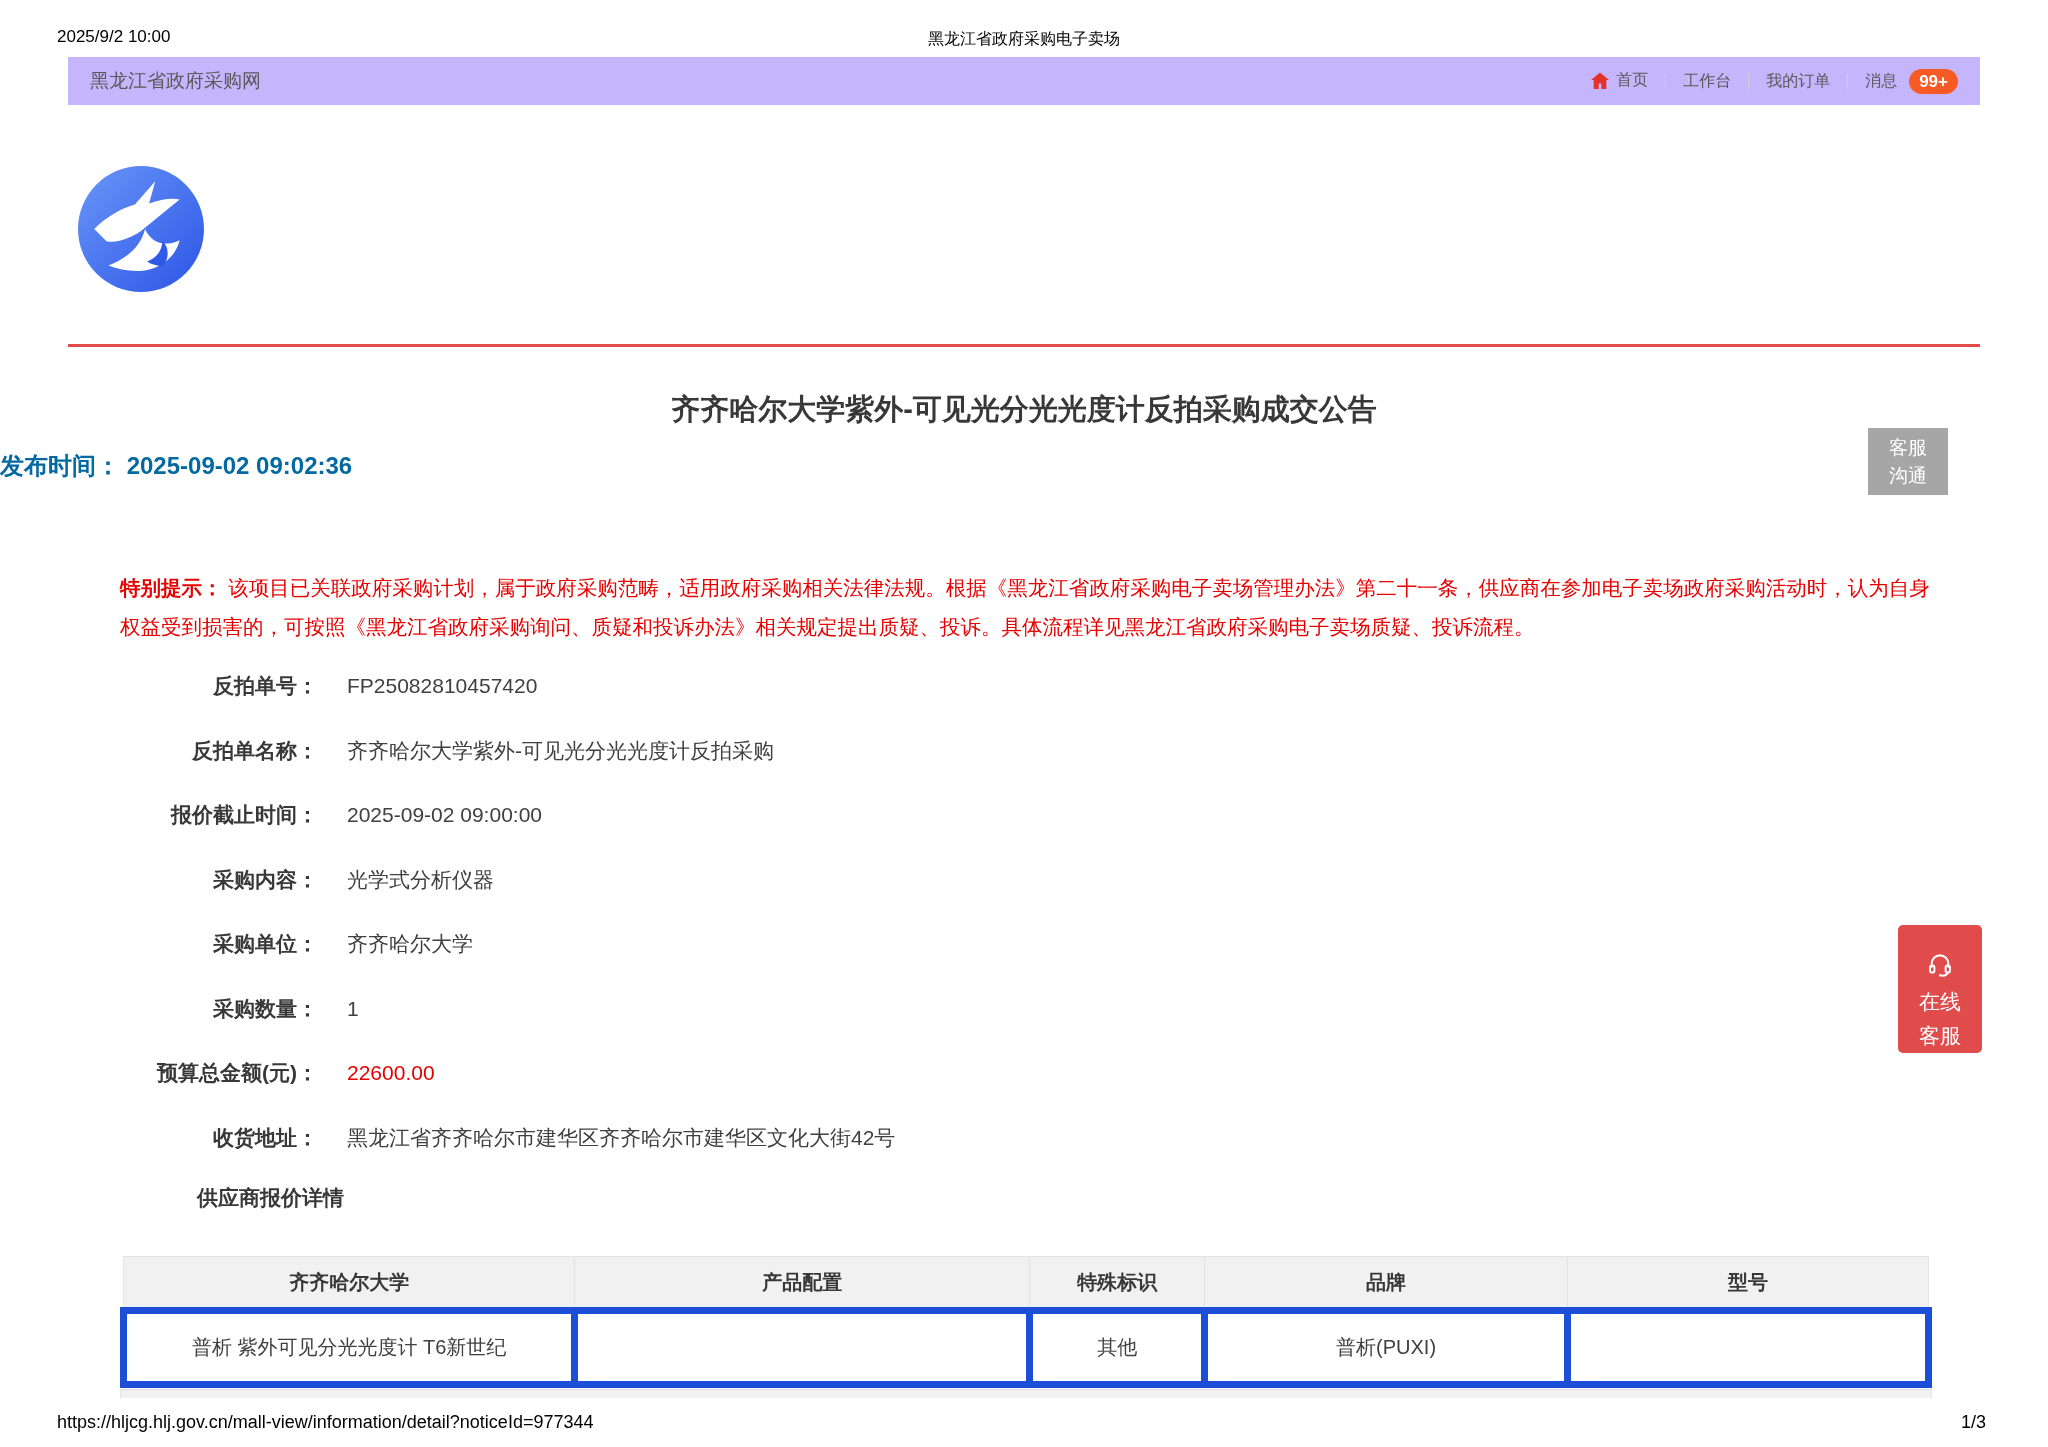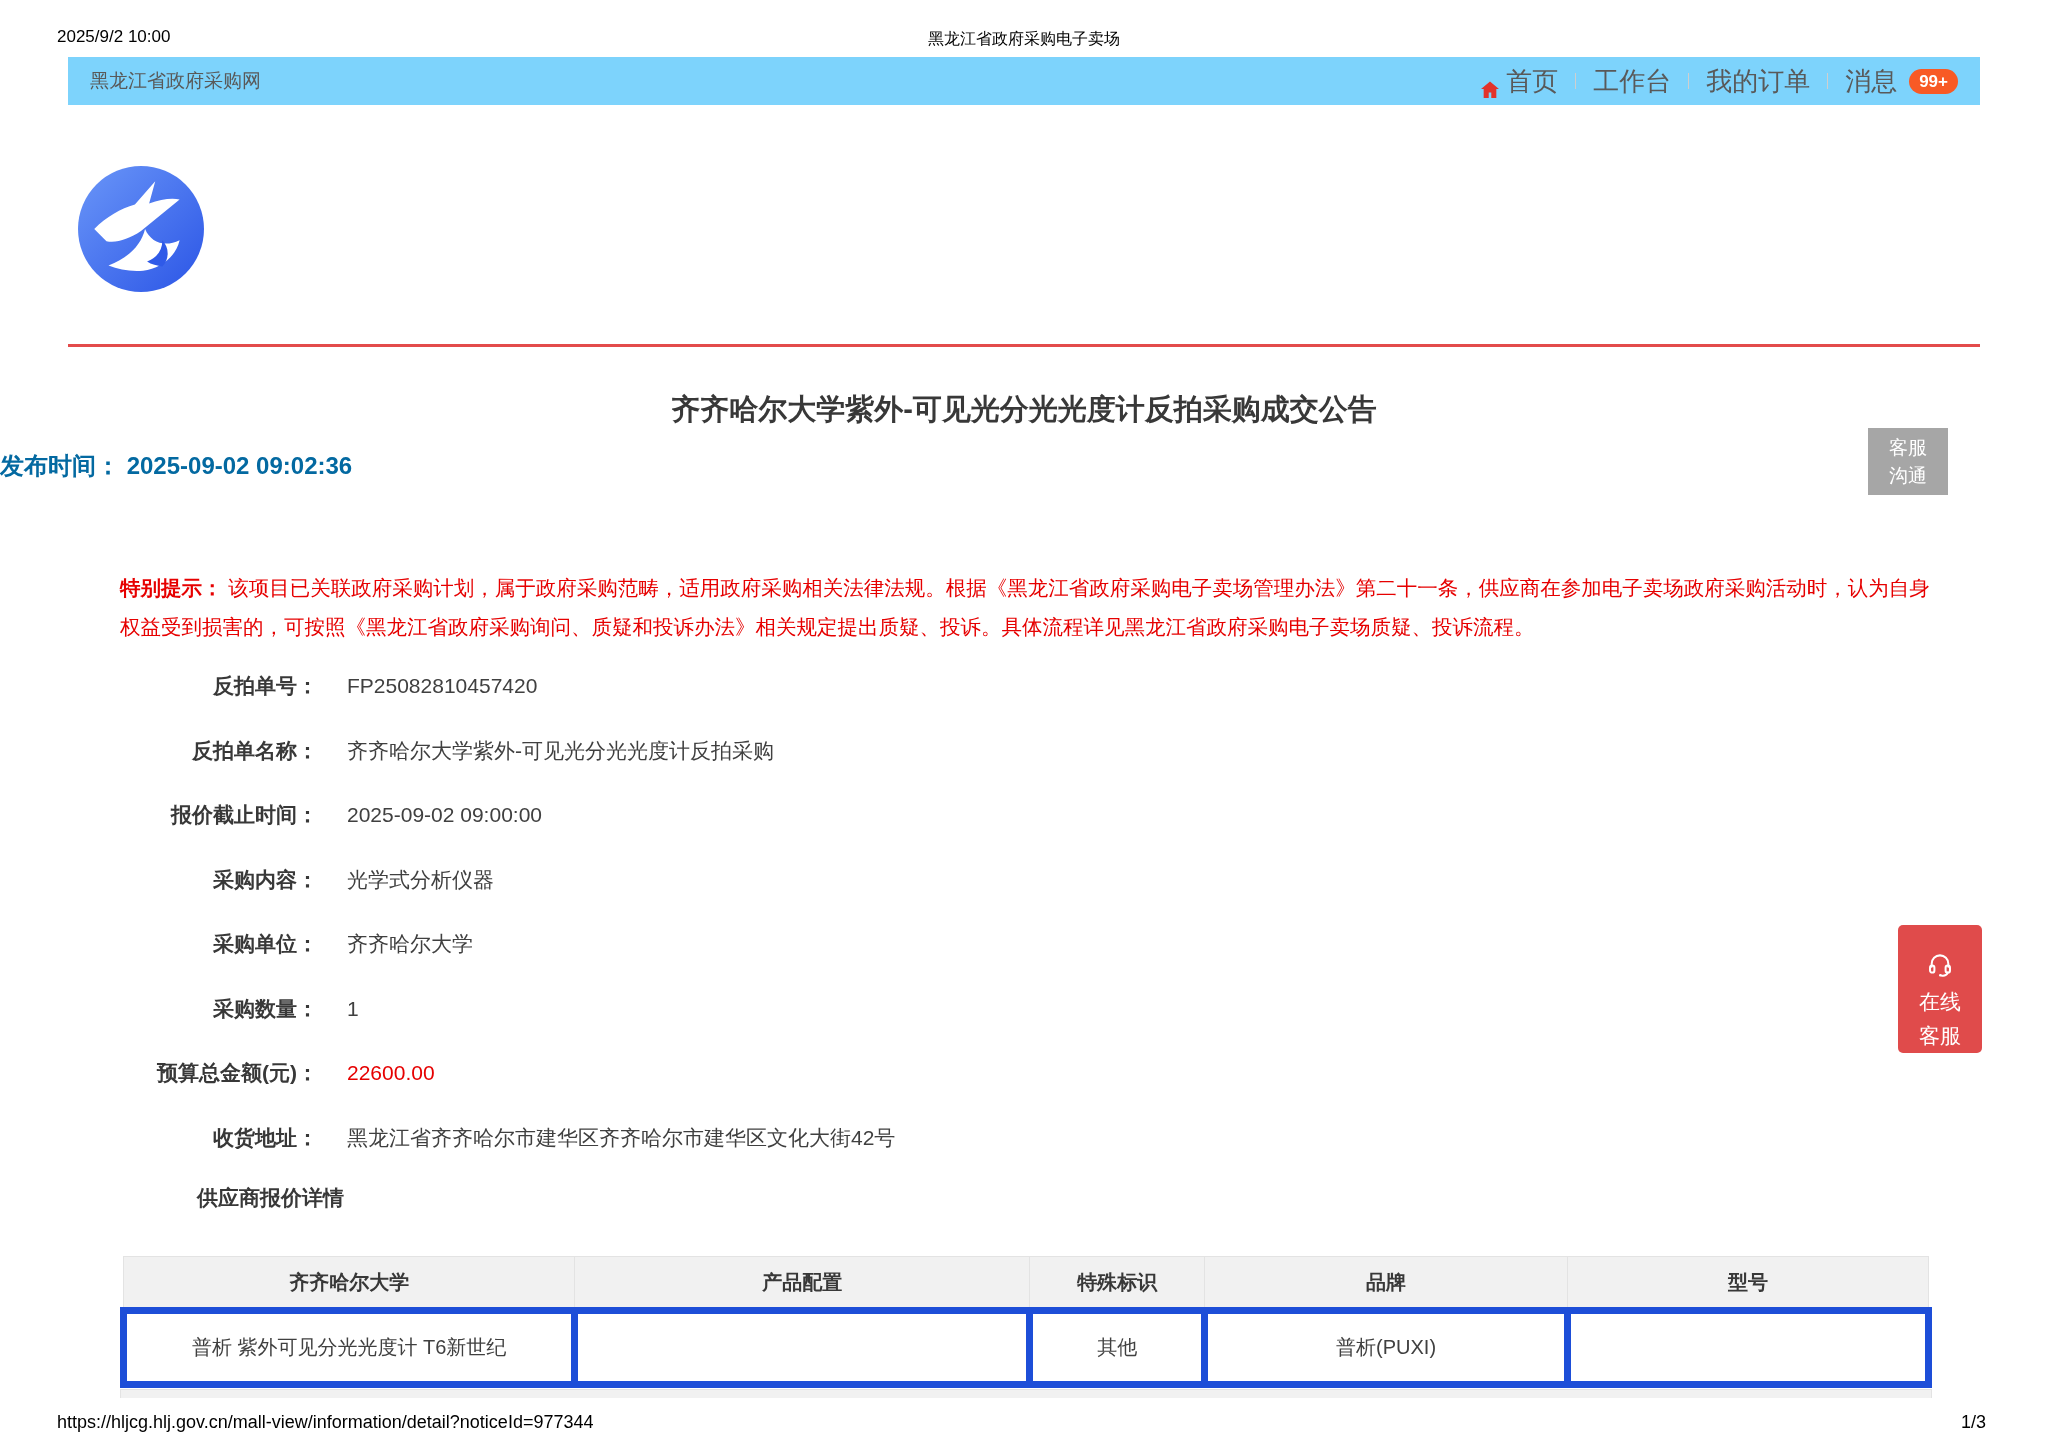--- a/index.html
+++ b/index.html
@@ -5,25 +5,25 @@
   * { margin:0; padding:0; box-sizing:border-box; }
   html,body { width:2048px; height:1447px; background:#fff;
     font-family:"Liberation Sans","DejaVu Sans",sans-serif; color:#333; }
   .page { position:relative; width:2048px; height:1447px; overflow:hidden; background:#fff; }
 
   
   .print-ts { position:absolute; left:57px; top:27px; font-size:17px; color:#000; }
   .print-title { position:absolute; left:0; right:0; top:29px; text-align:center; font-size:16px; color:#000; }
 
   
-  .navbar { position:absolute; left:68px; top:57px; width:1912px; height:48px; background:#7dd3fc;
+  .navbar { position:absolute; left:68px; top:57px; width:1912px; height:48px; background:#c4b5fd;
     display:flex; align-items:center; justify-content:space-between; padding:0 22px; }
   .site-name { font-size:19px; color:#595959; }
   .nav-right { display:flex; align-items:center; }
-  .nav-item { font-size:26px; color:#595959; display:flex; align-items:flex-end; cursor:pointer; }
+  .nav-item { font-size:16px; color:#595959; display:flex; align-items:flex-start; cursor:pointer; }
   .nav-item .home-ic { width:22px; height:22px; margin-right:5px; }
   .nav-sep { width:1px; height:16px; background:#cfcfcf; margin:0 17px; }
   .badge { background:#f85a25; color:#fff; font-size:17px; font-weight:bold; border-radius:999px;
     padding:4px 10px; margin-left:12px; line-height:1; }
 
   
   .logo-block { position:absolute; left:78px; top:166px; display:flex; align-items:center; }
   .logo-circle { width:126px; height:126px; flex:none; }
   .logo-text { margin-left:22px; }
   .logo-l1 { font-size:33px; font-weight:800; font-style:italic; color:#394764; letter-spacing:4px; }

